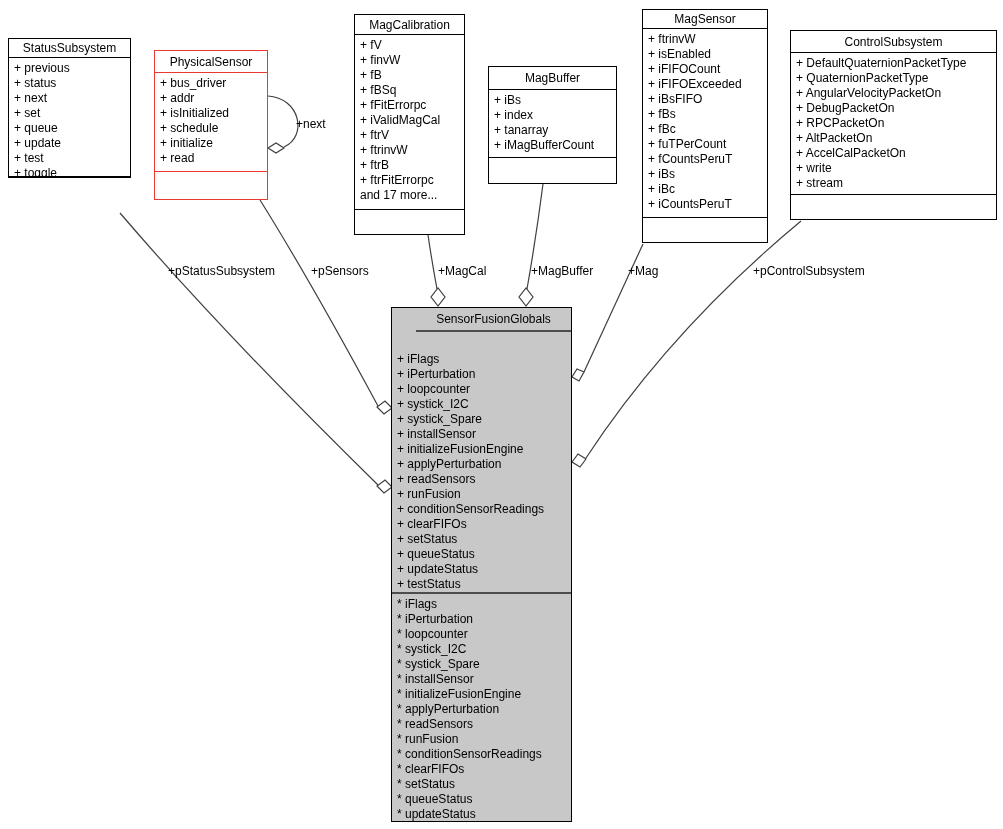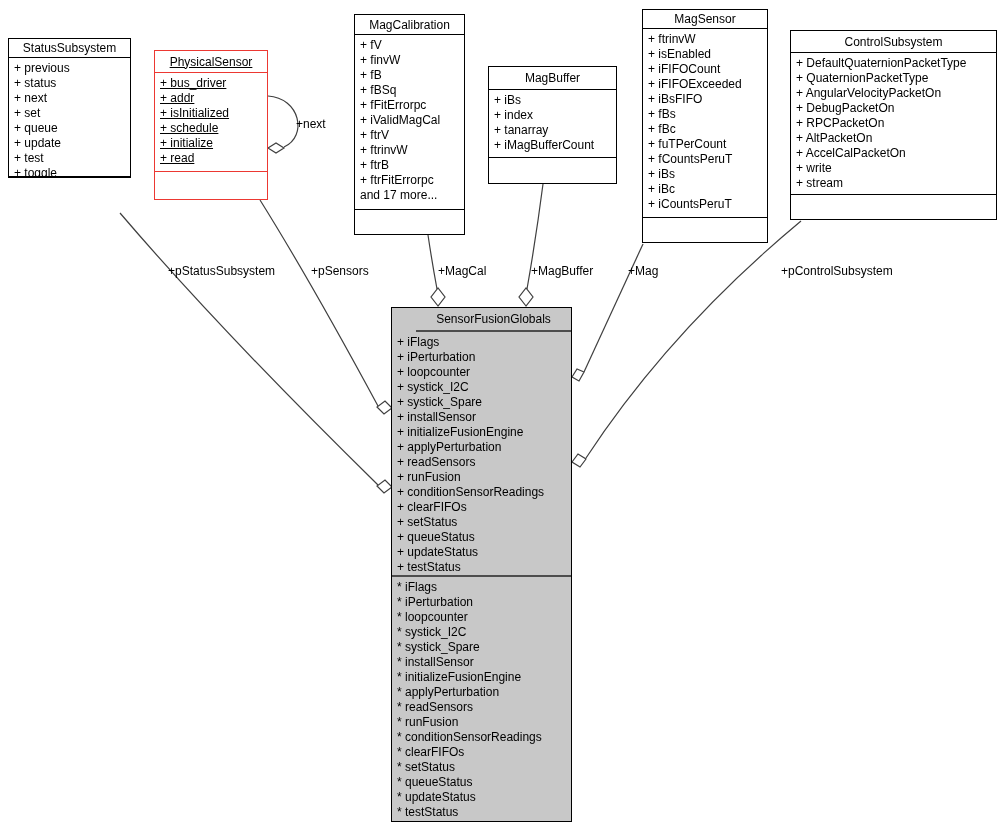--- a/index.html
+++ b/index.html
@@ -15,25 +15,25 @@
   .box-title{
     box-sizing:border-box;text-align:center;border-bottom:1px solid var(--border);
     display:flex;align-items:center;justify-content:center;white-space:nowrap;overflow:hidden;
   }
   .box-members{
     box-sizing:border-box;border-bottom:1px solid var(--border);
     padding:3px 5px 0 5px;overflow:hidden;
   }
   .box-footer{flex:1;}
   .member{height:15px;line-height:15px;white-space:nowrap;}
-  .box.red{border-color:var(--highlight-border);text-decoration:underline;}
+  .box.red{border-color:var(--highlight-border);}
   .box.red .box-title,.box.red .box-members{border-bottom-color:var(--highlight-border);}
   .box.focus{background:var(--focus-fill);}
   .box.focus .box-title{border-bottom:2px solid #4d4d4d;margin-left:24px;}
-  .box.focus .box-members{border-bottom:2px solid #4d4d4d;}
+  .box.focus .box-members{border-bottom:2px solid #4d4d4d;margin-top:17px;}
   .edge-label{position:absolute;white-space:nowrap;line-height:15px;}
   
   #box-status   {left:8px;  top:38px; width:123px;height:140px;}
   #box-status   .box-title{height:21px;}  #box-status   .box-members{height:129px;}
   #box-physical {left:154px;top:50px; width:114px;height:150px;}
   #box-physical .box-title{height:22px;}  #box-physical .box-members{height:99px;}
   #box-magcal   {left:354px;top:14px; width:111px;height:221px;}
   #box-magcal   .box-title{height:20px;}  #box-magcal   .box-members{height:175px;}
   #box-magbuf   {left:488px;top:66px; width:129px;height:118px;}
   #box-magbuf   .box-title{height:23px;}  #box-magbuf   .box-members{height:68px;}
@@ -202,16 +202,16 @@
         <div class="member">* updateStatus</div>
         <div class="member">* testStatus</div>
       </div>
   </div>
 
   <span class="edge-label" style="left:168px;top:264px;">+pStatusSubsystem</span>
   <span class="edge-label" style="left:311px;top:264px;">+pSensors</span>
   <span class="edge-label" style="left:438px;top:264px;">+MagCal</span>
   <span class="edge-label" style="left:531px;top:264px;">+MagBuffer</span>
   <span class="edge-label" style="left:628px;top:264px;">+Mag</span>
-  <span class="edge-label" style="left:753px;top:264px;margin-left:28px;">+pControlSubsystem</span>
+  <span class="edge-label" style="left:753px;top:264px;">+pControlSubsystem</span>
   <span class="edge-label" style="left:296px;top:117px;">+next</span>
 
 </div>
 
 </body></html>

